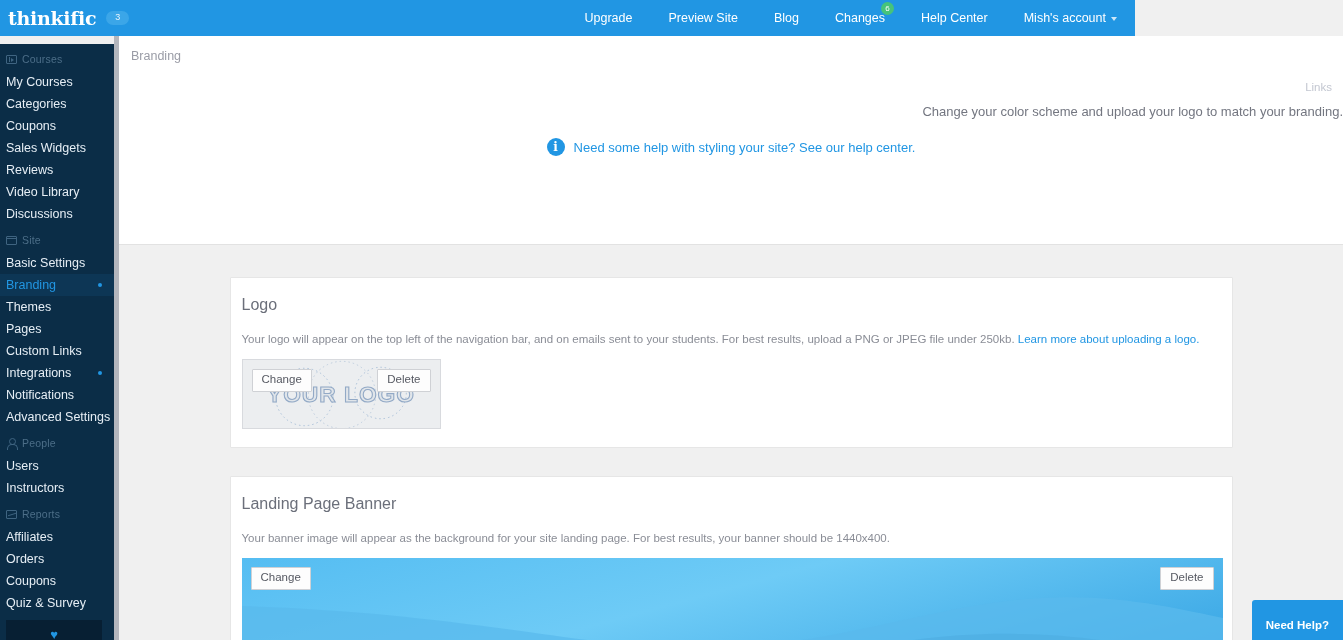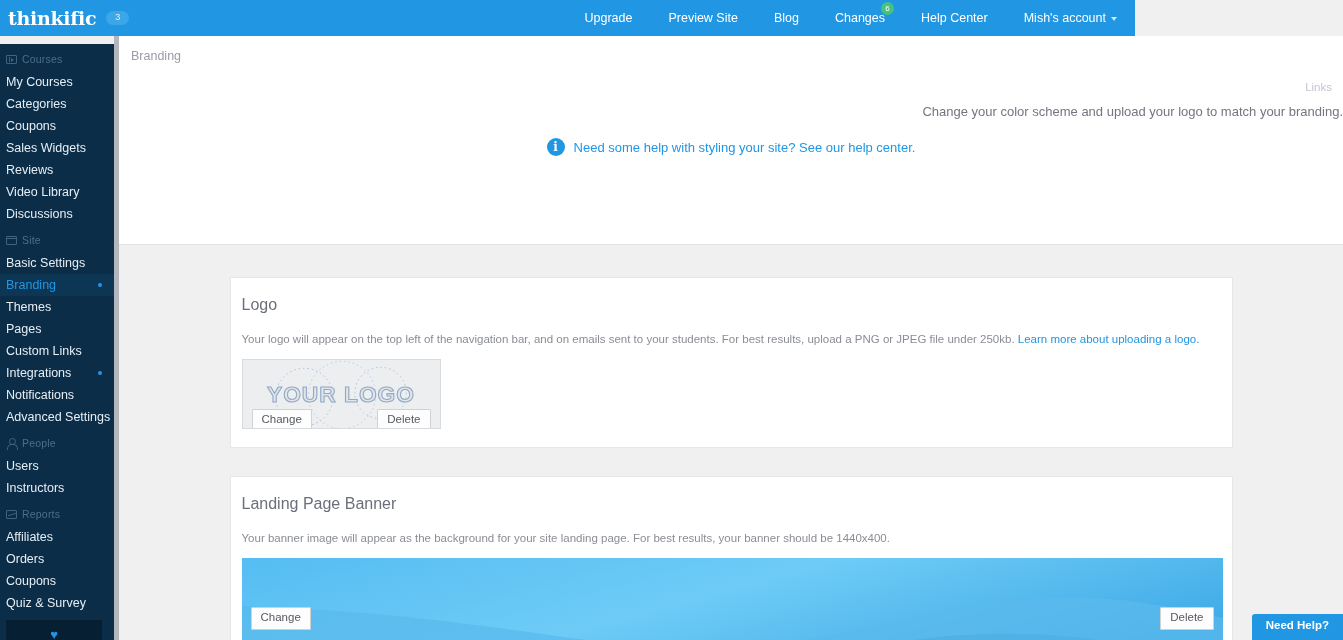--- a/index.html
+++ b/index.html
@@ -197,41 +197,40 @@
     position: absolute;
     background: #fdfdfd;
     border: 1px solid #cfd1d5;
     color: #565962;
     font-size: 11.5px;
     padding: 4px 9px 5px;
     line-height: 1;
     cursor: pointer;
     font-family: "Liberation Sans", sans-serif;
     border-radius: 1px;
-    margin-top: 40px;
   }
   .btn-change-logo { left: 9px; top: 9px; }
   .btn-delete-logo { right: 9px; top: 9px; }
 
   
   .banner-box {
     position: relative;
     width: 981px; height: 160px;
     overflow: hidden;
     background: #5bc0f0;
   }
   .banner-box svg { position: absolute; inset: 0; width: 100%; height: 100%; }
   .btn-change-banner { left: 9px; top: 9px; z-index: 3; }
   .btn-delete-banner { right: 9px; top: 9px; z-index: 3; }
 
   .need-help {
     position: fixed; right: 0; bottom: 0;
     background: #2196e3; color: #fff;
     font-size: 11.5px; font-weight: 700;
-    padding: 5px 14px 9px;
+    padding: 19px 14px 9px;
     border-radius: 3px 0 0 0;
     z-index: 60; cursor: pointer;
     font-family: "Liberation Sans", sans-serif;
   }
 </style>
 </head>
 <body>
 
 <div class="topbar">
   <div class="brand-wrap">

